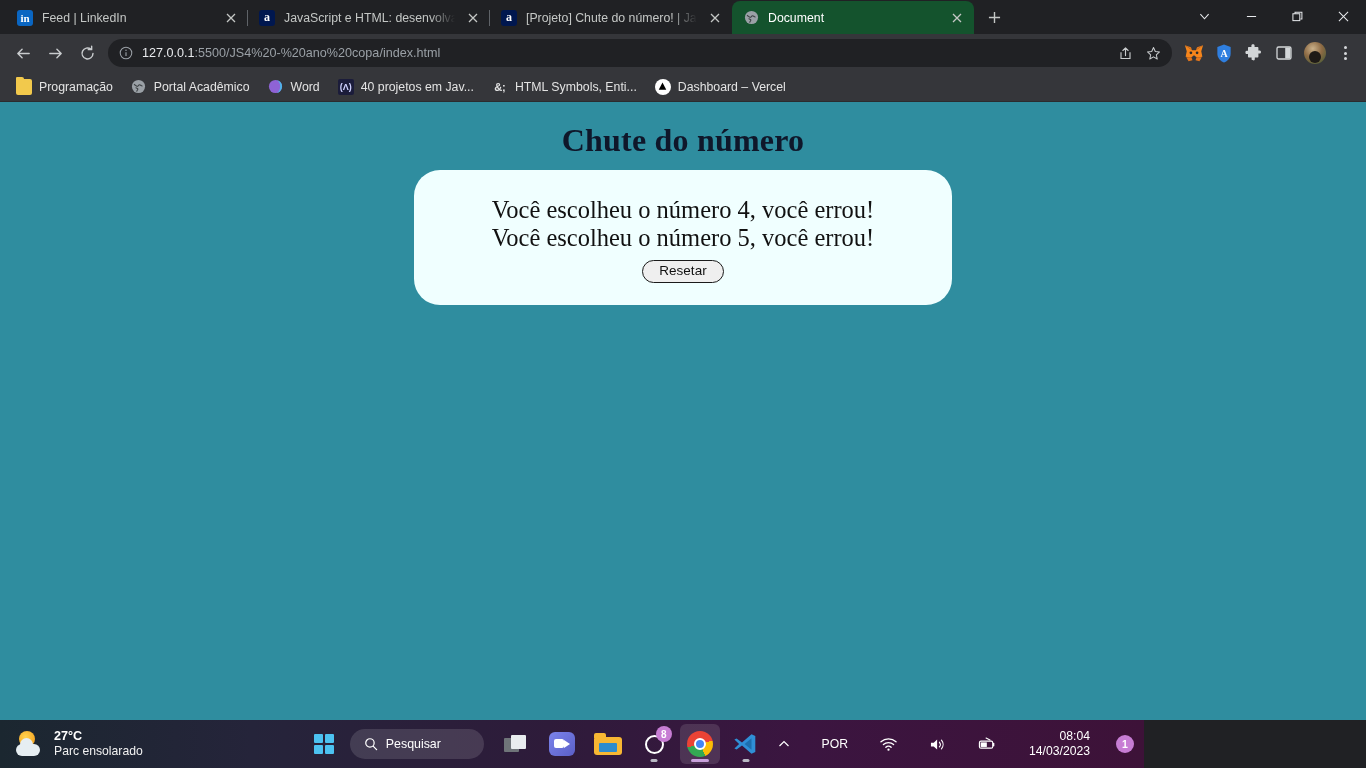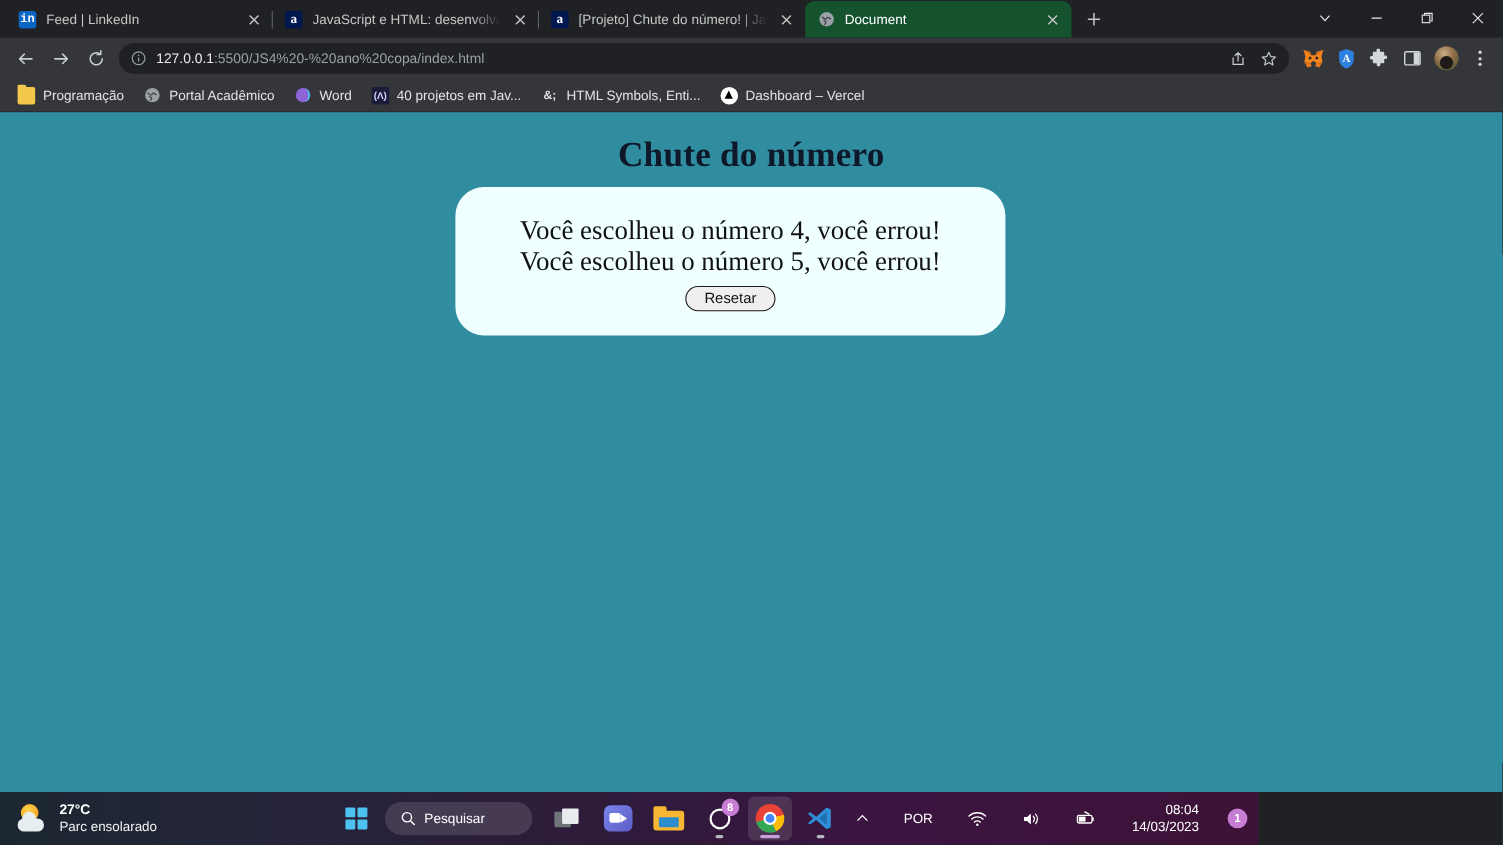--- a/index.html
+++ b/index.html
@@ -49,21 +49,21 @@
     width: 1px; height: 16px; background: #5f6368;
   }
   .tab.active .tab-sep, .tab.has-active-next .tab-sep { background: transparent; }
   .tab-favicon {
     width: 16px; height: 16px; flex: 0 0 16px;
     border-radius: 3px;
     display: flex; align-items: center; justify-content: center;
     font-size: 11px; font-weight: bold; color: #fff;
     overflow: hidden;
   }
-  .fav-linkedin { background: #0a66c2; font-family: Liberation Mono, monospace; font-size: 11px; }
+  .fav-linkedin { background: #0a66c2; font-family: Liberation Serif, serif; font-size: 11px; }
   .fav-alura { background: #00174f; color: #fff; font-size: 12px; font-family: "Liberation Serif", serif; }
   .fav-globe  { background: transparent; }
   .tab-title {
     flex: 1 1 auto;
     white-space: nowrap; overflow: hidden;
     -webkit-mask-image: linear-gradient(90deg, #000 85%, transparent 100%);
     mask-image: linear-gradient(90deg, #000 85%, transparent 100%);
   }
   .tab-close {
     width: 18px; height: 18px; flex: 0 0 18px;
@@ -201,21 +201,21 @@
     font-family: "Liberation Serif", serif;
     font-weight: bold;
     font-size: 32px;
     color: #0f172a;
     padding-top: 20px;
     letter-spacing: 0.2px;
   }
   .card {
     position: absolute;
     left: 414px; top: 68px;
-    width: 500px;
+    width: 538px;
     background: #f0ffff;
     border-radius: 26px;
     padding: 26px 20px 22px;
     text-align: center;
   }
   .card p {
     font-family: "Liberation Serif", serif;
     font-size: 24.5px;
     color: #111111;
     line-height: 1.155;

